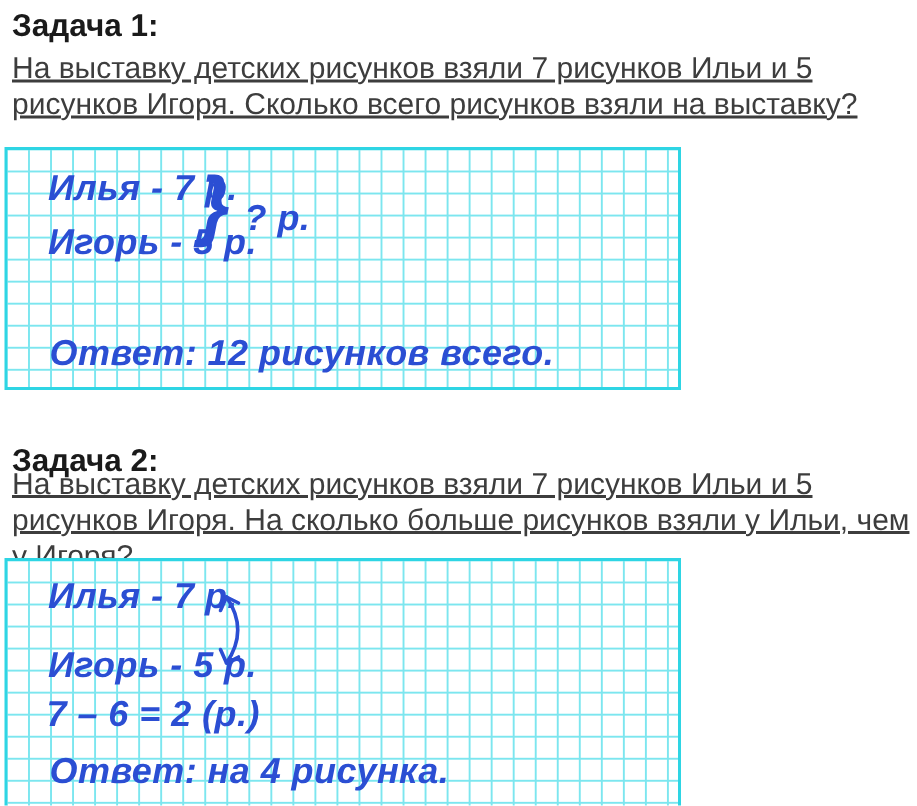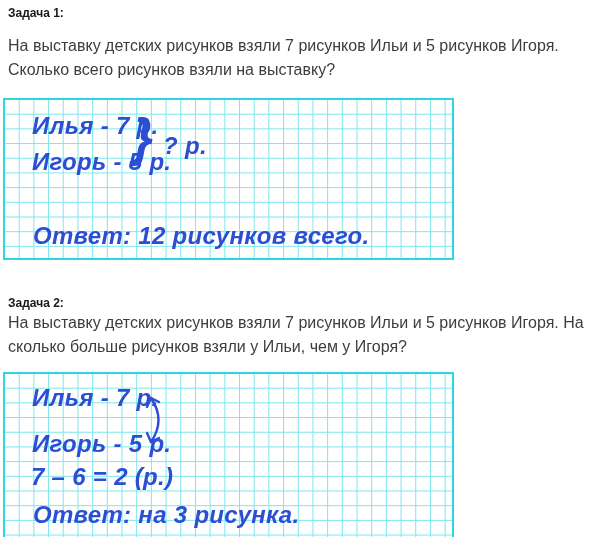--- a/index.html
+++ b/index.html
@@ -4,26 +4,26 @@
 <style>
   html, body { margin:0; padding:0; }
   body {
     width:611px; height:537px; overflow:hidden; position:relative;
     background:#ffffff;
     font-family:"Liberation Sans", sans-serif;
   }
   .abs { position:absolute; }
 
   .task-heading {
-    font-size:12px; font-weight:bold; color:#1a1a1a;
+    font-size:21px; font-weight:bold; color:#1a1a1a;
     left:8px; white-space:nowrap;
   }
   .task-statement {
-    font-size:16px; color:#3d3d3d; line-height:24px;
-    left:8px; width:601px;
+    font-size:20px; color:#3d3d3d; line-height:24px;
+    left:8px; width:601px;text-decoration:underline;
   }
 
   .grid-paper {
     left:3px; width:447px;
     border:2px solid #2ed5e4;
     background-color:#ffffff;
     background-image:
       linear-gradient(to right, #7ce6ef 1px, transparent 1px),
       linear-gradient(to bottom, #7ce6ef 1px, transparent 1px);
     background-size:14.7px 14.7px;
@@ -75,14 +75,14 @@
     <path d="M11 9 Q26 31 11 53"></path>
     <path d="M11 9 L7 18 M11 9 L19 13"></path>
     <path d="M11 53 L7 44 M11 53 L19 49"></path>
   </svg>
 
 
   <div class="abs hw" style="left:27px; top:56px">Игорь - 5 р.</div>
 
   <div class="abs hw" style="left:26px; top:89px">7 – 6 = 2 (р.)</div>
 
-  <div class="abs hw" style="left:28px; top:127px">Ответ: на 3 рисунка.</div>
+  <div class="abs hw" style="left:28px; top:127px">Ответ: на 4 рисунка.</div>
 </div>
 
 </body></html>

